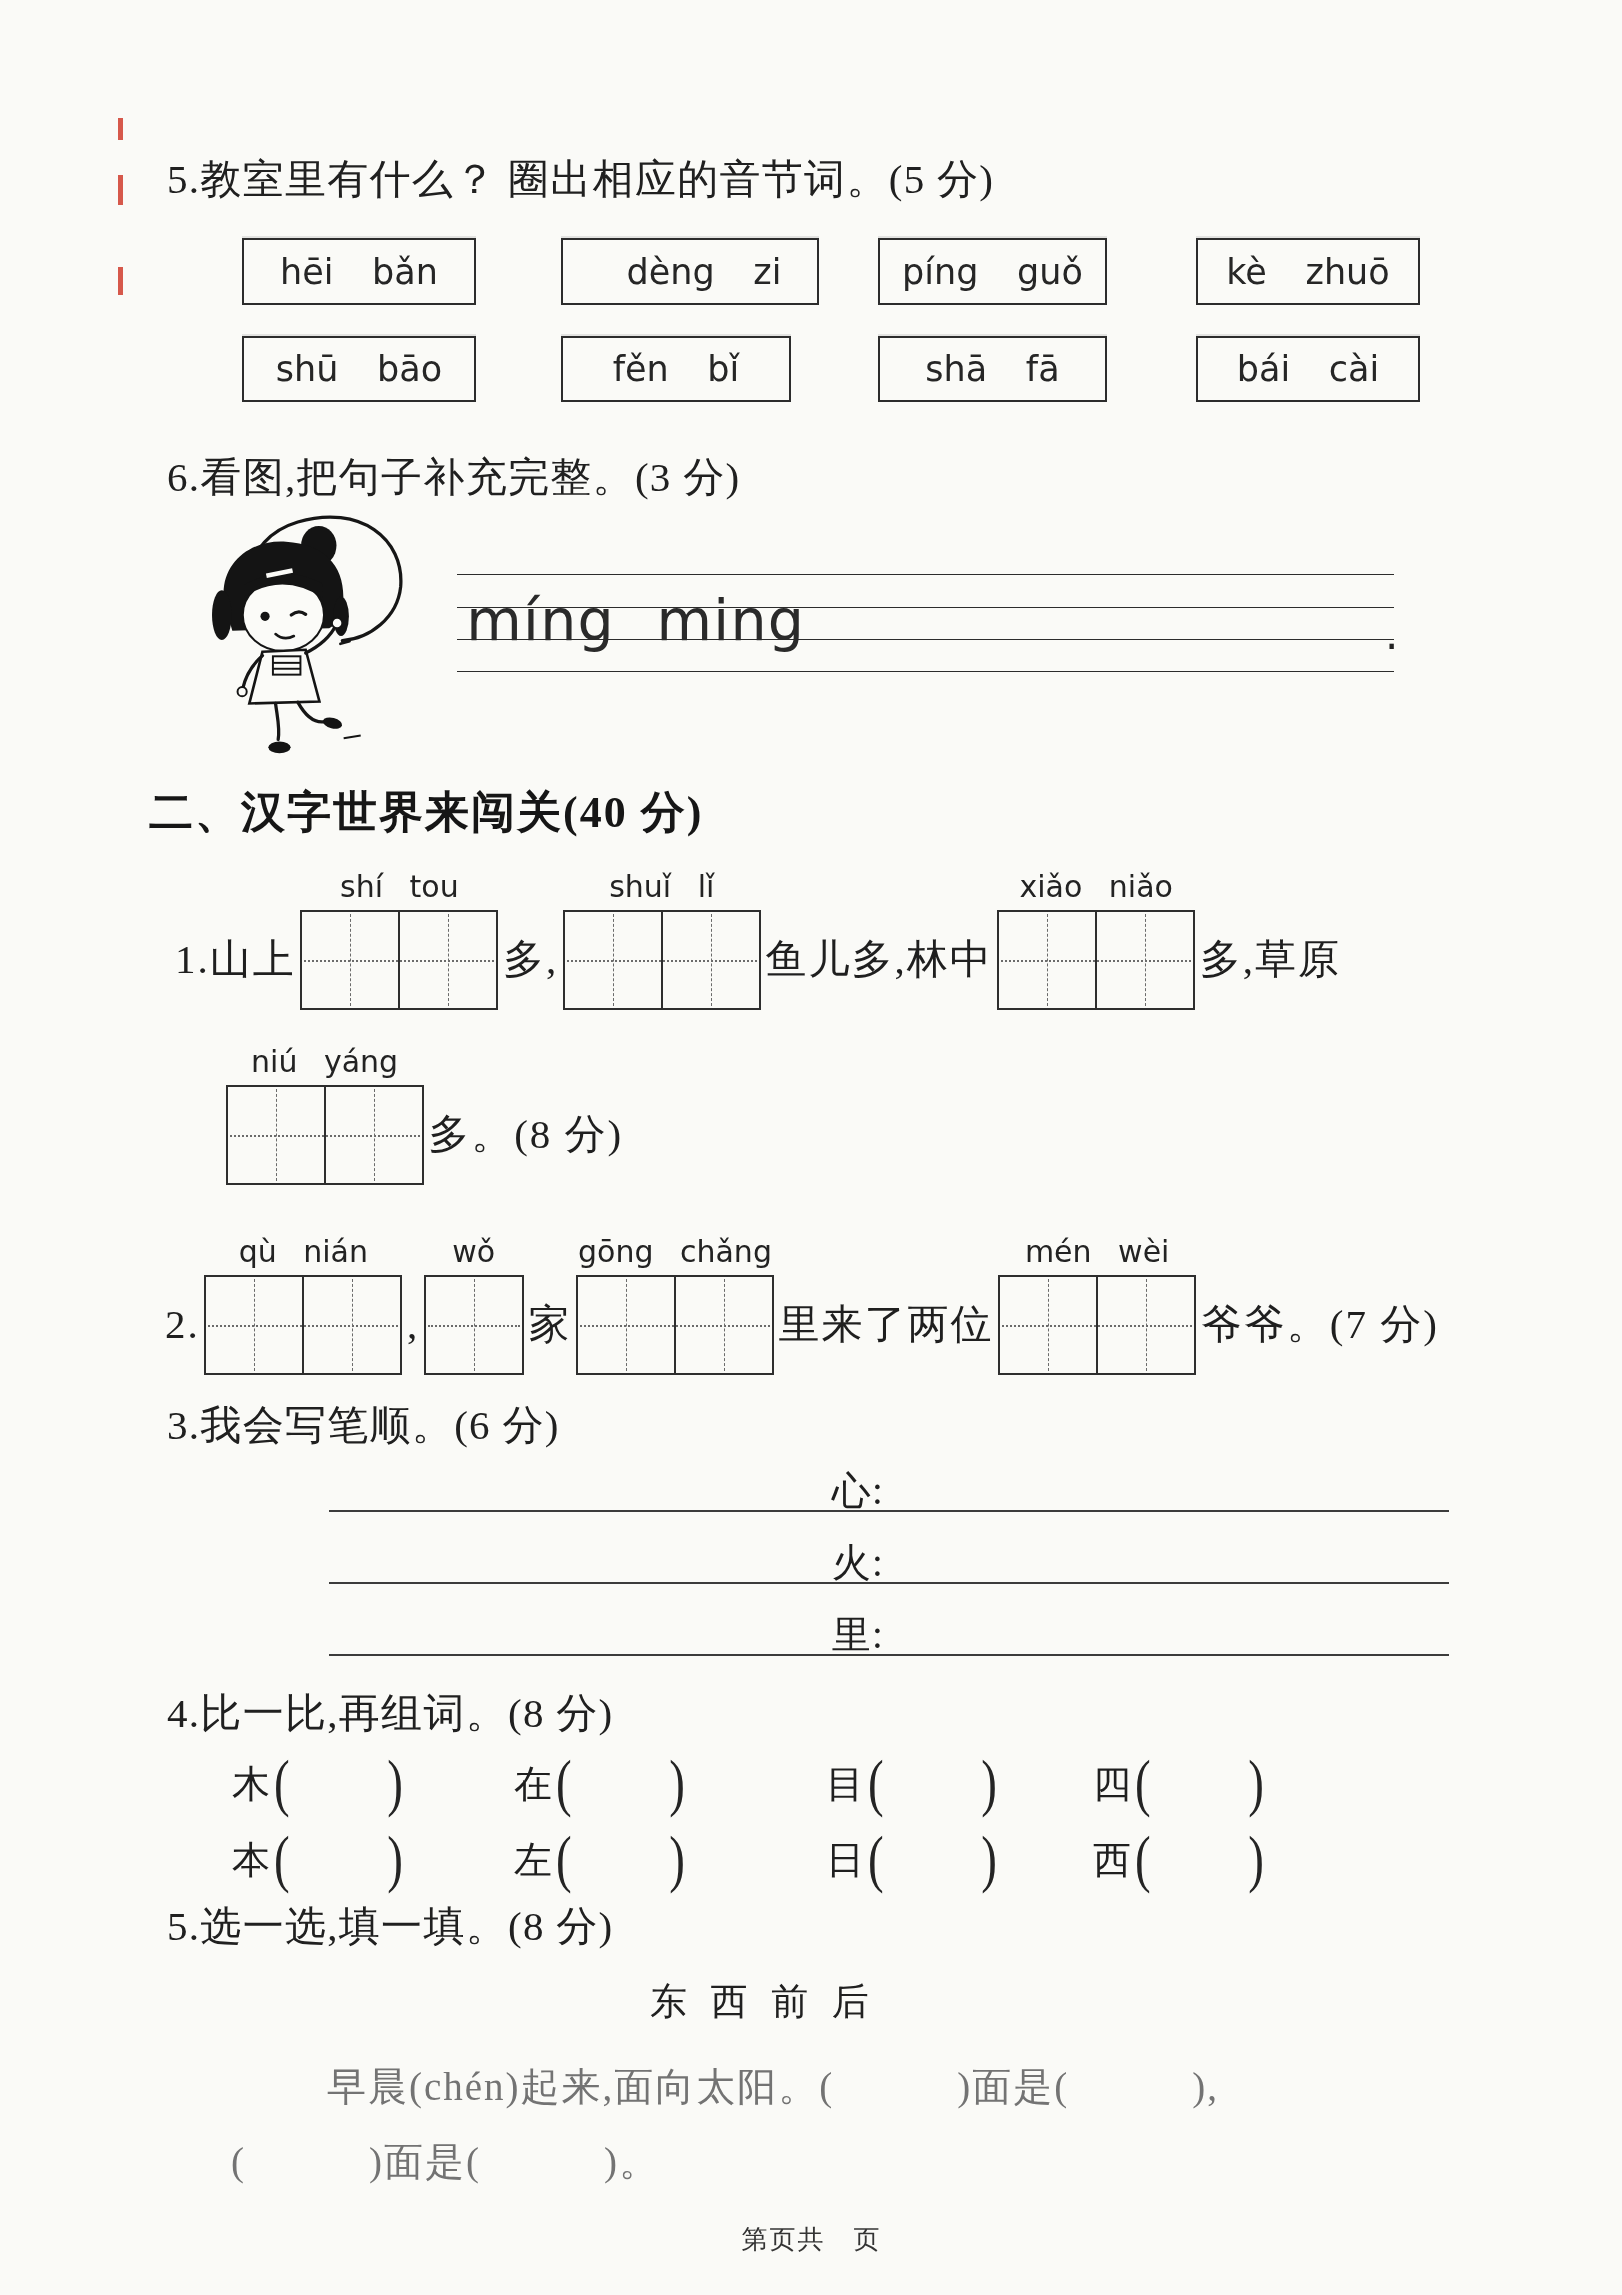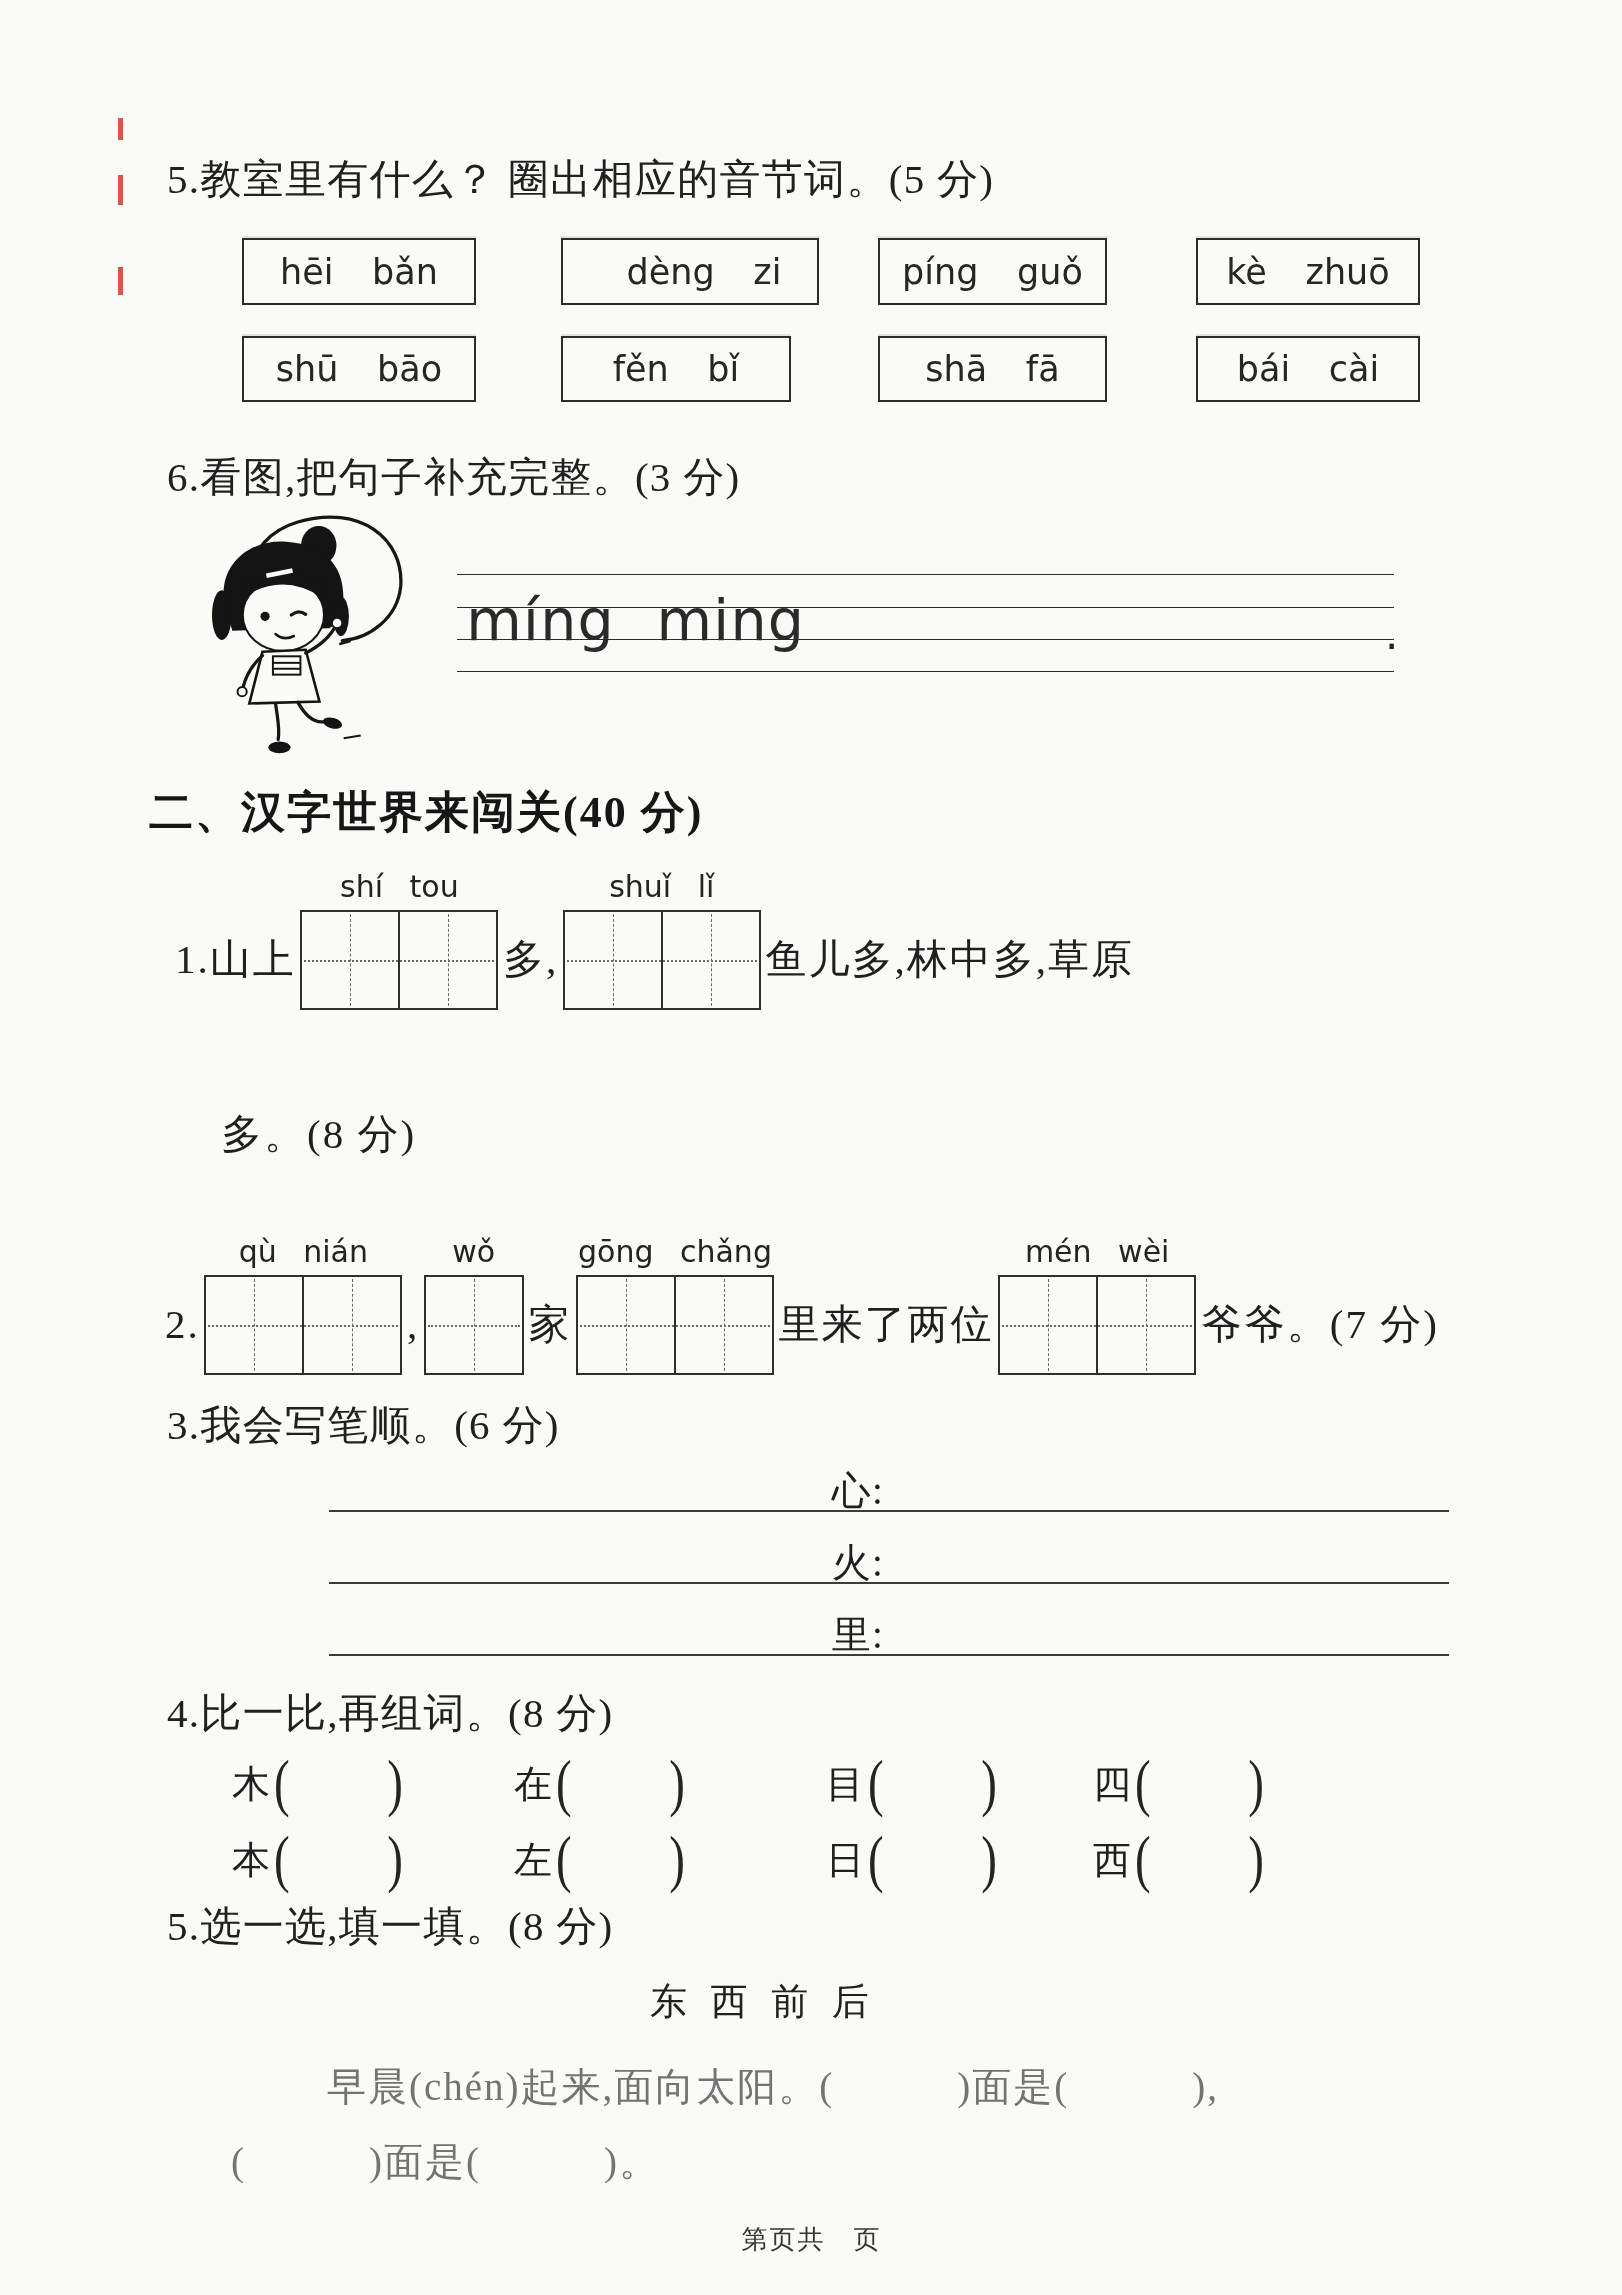--- a/index.html
+++ b/index.html
@@ -130,23 +130,37 @@
       </span>
       <span class="txt cjk">多,</span>
       <span class="tzg">
         <span class="tzg-pinyin">shuǐ lǐ</span>
         <span class="tzg-box">
           <span class="tzg-cell"></span>
           <span class="tzg-cell"></span>
         </span>
       </span>
       <span class="txt cjk">鱼儿多,林中</span>
+      <span class="tzg">
+        <span class="tzg-pinyin">xiǎo niǎo</span>
+        <span class="tzg-box">
+          <span class="tzg-cell"></span>
+          <span class="tzg-cell"></span>
+        </span>
+      </span>
       <span class="txt cjk">多,草原</span>
     </div>
   <div class="qline" id="q1-line2" style="left:221px;top:1085px;height:99px">
+      <span class="tzg">
+        <span class="tzg-pinyin">niú yáng</span>
+        <span class="tzg-box">
+          <span class="tzg-cell"></span>
+          <span class="tzg-cell"></span>
+        </span>
+      </span>
       <span class="txt cjk">多。(8 分)</span>
     </div>
 
   <div class="qline" id="q2-line" style="left:165px;top:1275px;height:99px">
       <span class="txt cjk">2.</span>
       <span class="tzg">
         <span class="tzg-pinyin">qù nián</span>
         <span class="tzg-box">
           <span class="tzg-cell"></span>
           <span class="tzg-cell"></span>

